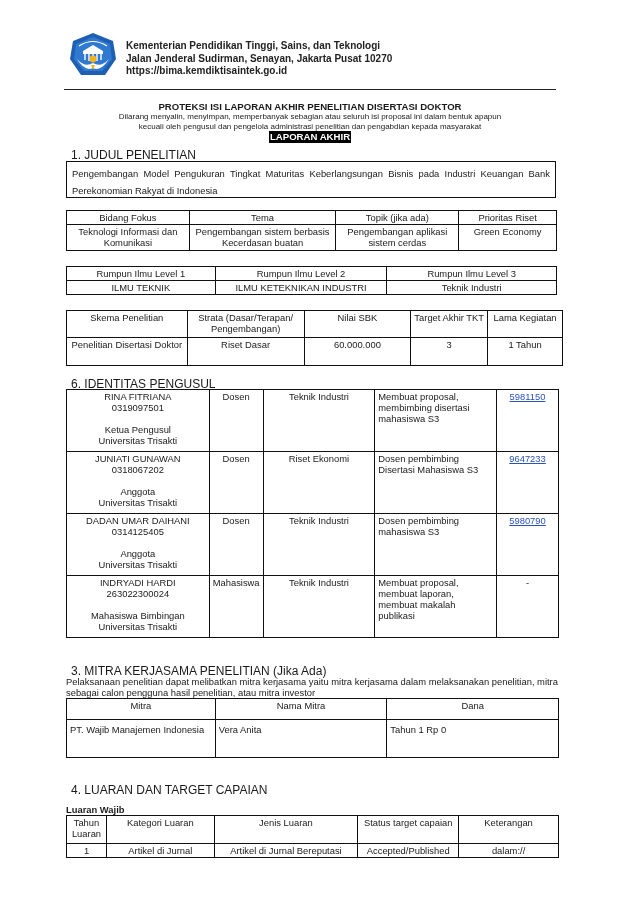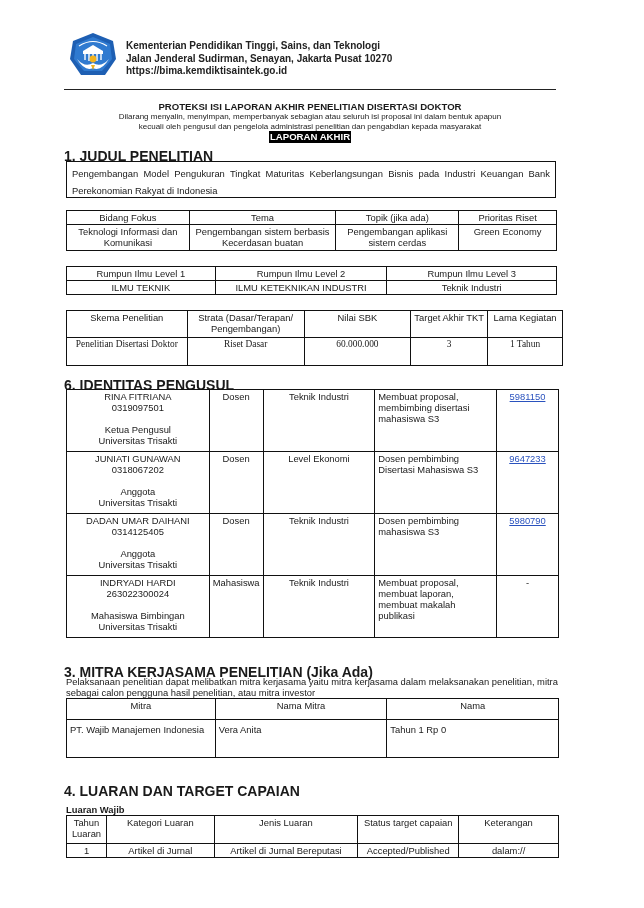--- a/index.html
+++ b/index.html
@@ -6,21 +6,21 @@
     body { width:644px; height:908px; position:relative; overflow:hidden;
       font-family:"Liberation Sans", "DejaVu Sans", sans-serif; color:#1a1a1a; font-size:9.4px; }
     .abs { position:absolute; }
     .hdr-text { left:126px; top:40px; font-size:10px; font-weight:bold; line-height:12.5px; color:#222; }
     .logo { left:69px; top:32px; width:48px; height:46px; }
     .hline { left:64px; top:89px; width:492px; height:0; border-top:1px solid #222; }
     .prot-title { left:64px; top:101px; width:492px; text-align:center; font-weight:bold; font-size:9.6px; }
     .prot-sub { left:64px; top:112px; width:492px; text-align:center; font-size:8px; line-height:9.5px; }
     .lap-wrap { left:64px; top:131px; width:492px; text-align:center; }
     .lap { display:inline-block; background:#000; color:#fff; font-weight:bold; font-size:9.6px; padding:0 1px; line-height:12px; }
-    .sec { font-weight:bold; font-size:14px; left:64px; }
+    .sec { font-weight:normal; font-size:12px; left:71px; }
     table { border-collapse:collapse; position:absolute; font-size:9.4px; }
     td, th { border:1px solid #111; padding:1px 3px; vertical-align:top; font-weight:normal; line-height:11px; }
     .c { text-align:center; }
     .link { color:#2a52be; text-decoration:underline; }
     .judul { left:66px; top:161px; width:490px; height:37px; border:1px solid #111; box-sizing:border-box;
       padding:3px 5px; line-height:17px; text-align:justify; font-size:9.4px; }
     .desc { left:66px; top:676px; width:494px; font-size:9.4px; line-height:11px; }
     .sub { font-weight:bold; font-size:9.4px; left:66px; }
   </style>
 </head>
@@ -109,21 +109,21 @@
       <col style="width:75px">
     </colgroup>
   <tbody>
       <tr style="height:27px;">
     <td class="c">Skema Penelitian</td>
     <td class="c">Strata (Dasar/Terapan/ Pengembangan)</td>
     <td class="c">Nilai SBK</td>
     <td class="c">Target Akhir TKT</td>
     <td class="c">Lama Kegiatan</td>
   </tr>
-  <tr style="height:28px;font-family:Liberation Serif, serif;">
+  <tr style="height:28px;">
     <td class="c">Penelitian Disertasi Doktor</td>
     <td class="c">Riset Dasar</td>
     <td class="c">60.000.000</td>
     <td class="c">3</td>
     <td class="c">1 Tahun</td>
   </tr>
 </tbody>
   </table>
 
 <div class="abs sec" style="top:377px;">6. IDENTITAS PENGUSUL</div>
@@ -151,21 +151,21 @@
   </tr>
   <tr style="height:62px;">
     <td class="c">
       <div>JUNIATI GUNAWAN</div>
       <div>0318067202</div>
       <div style="height:11px"></div>
       <div>Anggota</div>
       <div>Universitas Trisakti</div>
     </td>
     <td class="c">Dosen</td>
-    <td class="c">Level Ekonomi</td>
+    <td class="c">Riset Ekonomi</td>
     <td>Dosen pembimbing Disertasi Mahasiswa S3</td>
     <td class="c"><span class="link">9647233</span></td>
   </tr>
   <tr style="height:62px;">
     <td class="c">
       <div>DADAN UMAR DAIHANI</div>
       <div>0314125405</div>
       <div style="height:11px"></div>
       <div>Anggota</div>
       <div>Universitas Trisakti</div>
@@ -196,21 +196,21 @@
 <table style="left:66px; top:698px; width:493px;">
   <colgroup>
       <col style="width:149px">
       <col style="width:172px">
       <col style="width:172px">
     </colgroup>
   <tbody>
       <tr style="height:21px;">
     <td class="c">Mitra</td>
     <td class="c">Nama Mitra</td>
-    <td class="c">Nama</td>
+    <td class="c">Dana</td>
   </tr>
   <tr style="height:38px;">
     <td style="text-align:justify; text-align-last:left; line-height:17px;">PT. Wajib Manajemen Indonesia</td>
     <td style="line-height:17px;">Vera Anita</td>
     <td style="line-height:17px;">Tahun 1 Rp 0</td>
   </tr>
 </tbody>
   </table>
 
 <div class="abs sec" style="top:783px;">4.  LUARAN DAN TARGET CAPAIAN</div>

